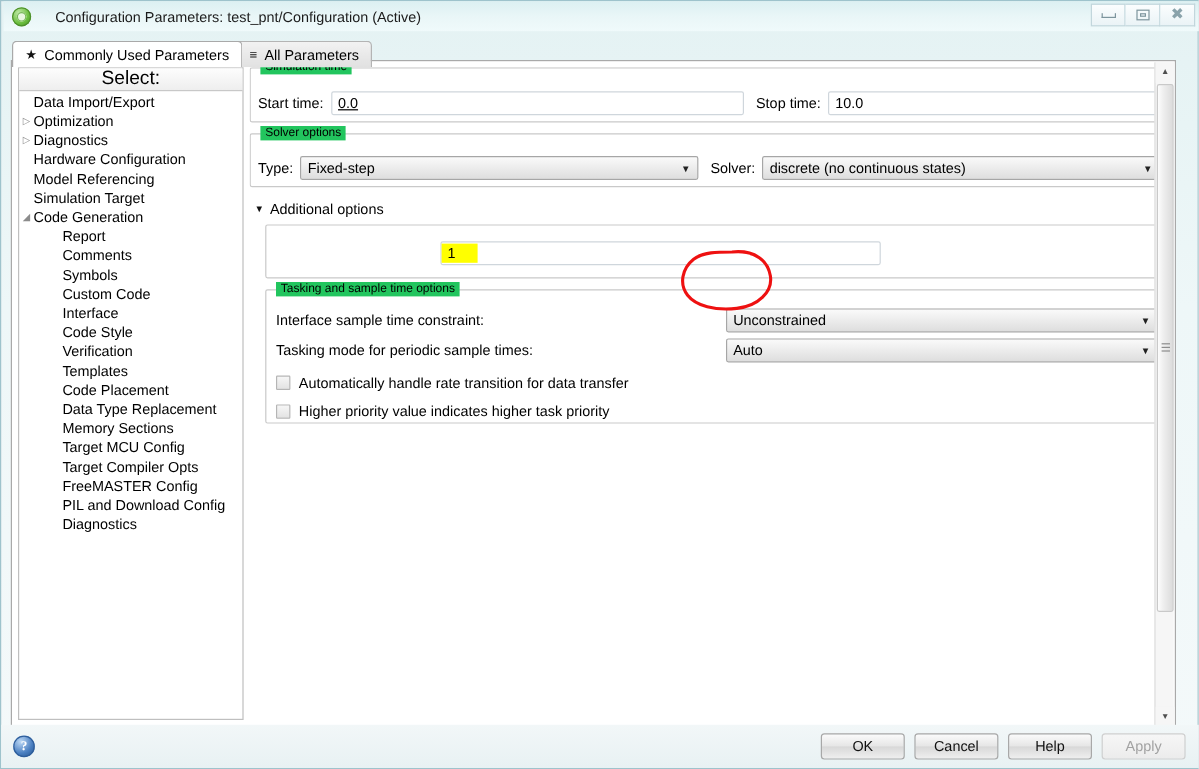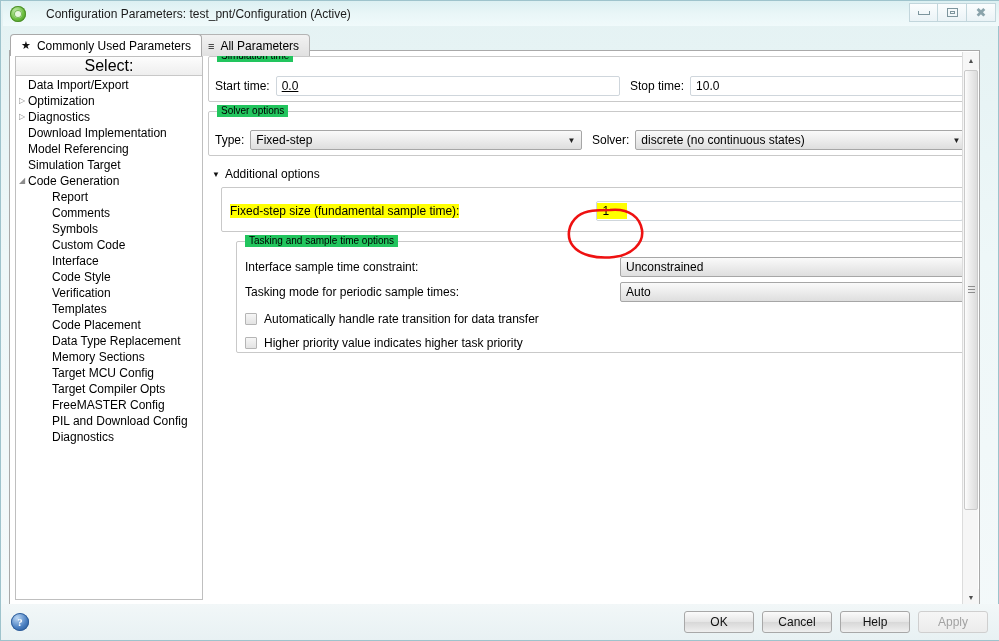--- a/index.html
+++ b/index.html
@@ -387,21 +387,21 @@
           <div class="tree-item">
             <span class="tw">▷</span>
             <span class="tree-label" style="padding-left: 0px;">Optimization</span>
           </div>
           <div class="tree-item">
             <span class="tw">▷</span>
             <span class="tree-label" style="padding-left: 0px;">Diagnostics</span>
           </div>
           <div class="tree-item">
             <span class="tw"></span>
-            <span class="tree-label" style="padding-left: 0px;">Download Implementation</span>
+            <span class="tree-label" style="padding-left: 0px;">Hardware Configuration</span>
           </div>
           <div class="tree-item">
             <span class="tw"></span>
             <span class="tree-label" style="padding-left: 0px;">Model Referencing</span>
           </div>
           <div class="tree-item">
             <span class="tw"></span>
             <span class="tree-label" style="padding-left: 0px;">Simulation Target</span>
           </div>
           <div class="tree-item">
@@ -503,28 +503,27 @@
         </div>
       </div>
 
       <div class="expander" style="margin:0 0 4px 4px;">
         <span class="caret">▼</span>
         <span>Additional options</span>
       </div>
 
       <div class="group" style="height:45px; margin-left:13px; width:753px;">
         <div class="row" style="margin-top:12px; padding:0 8px; position:relative;">
-          <div class="lbl hl-yellow">Fixed-step size (fundamental sample time):</div>
           <div class="field" style="width:367px; margin-left:137px; padding:0; position:relative;">
             <span class="hl-yellow" style="padding:1px 18px 1px 5px;">1</span>
           </div>
         </div>
       </div>
 
-      <div class="group" style="height:112px; margin-left:28px; width:753px;">
+      <div class="group" style="height:112px; margin-left:13px; width:753px;">
         <div class="legend">Tasking and sample time options</div>
         <div class="row" style="margin-top:14px; padding:0 8px;">
           <div class="lbl" style="width:375px;">Interface sample time constraint:</div>
           <div class="combo" style="width:360px;">
             <span>Unconstrained</span>
             <span class="arrow">▼</span>
           </div>
         </div>
         <div class="row" style="margin-top:3px; padding:0 8px;">
           <div class="lbl" style="width:375px;">Tasking mode for periodic sample times:</div>

